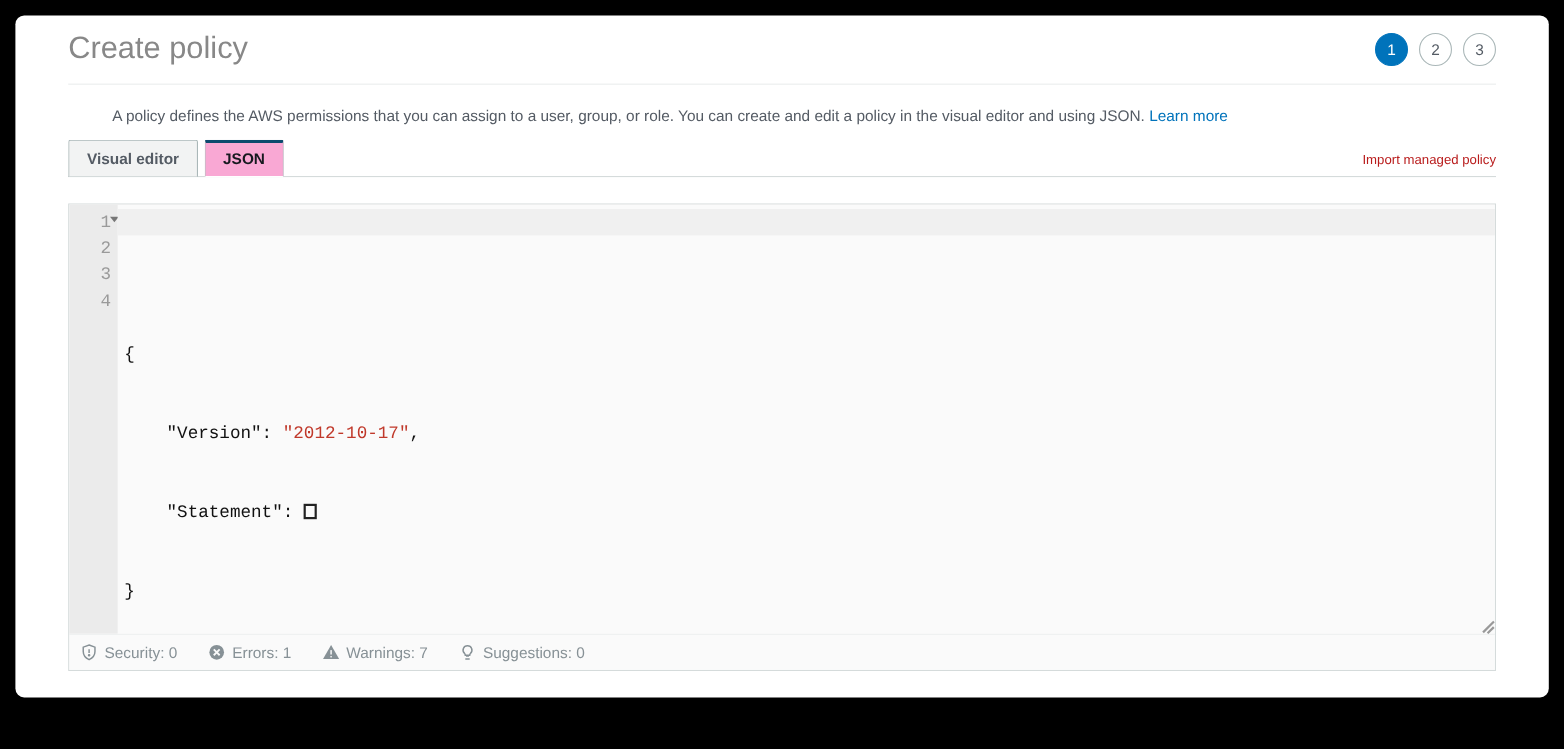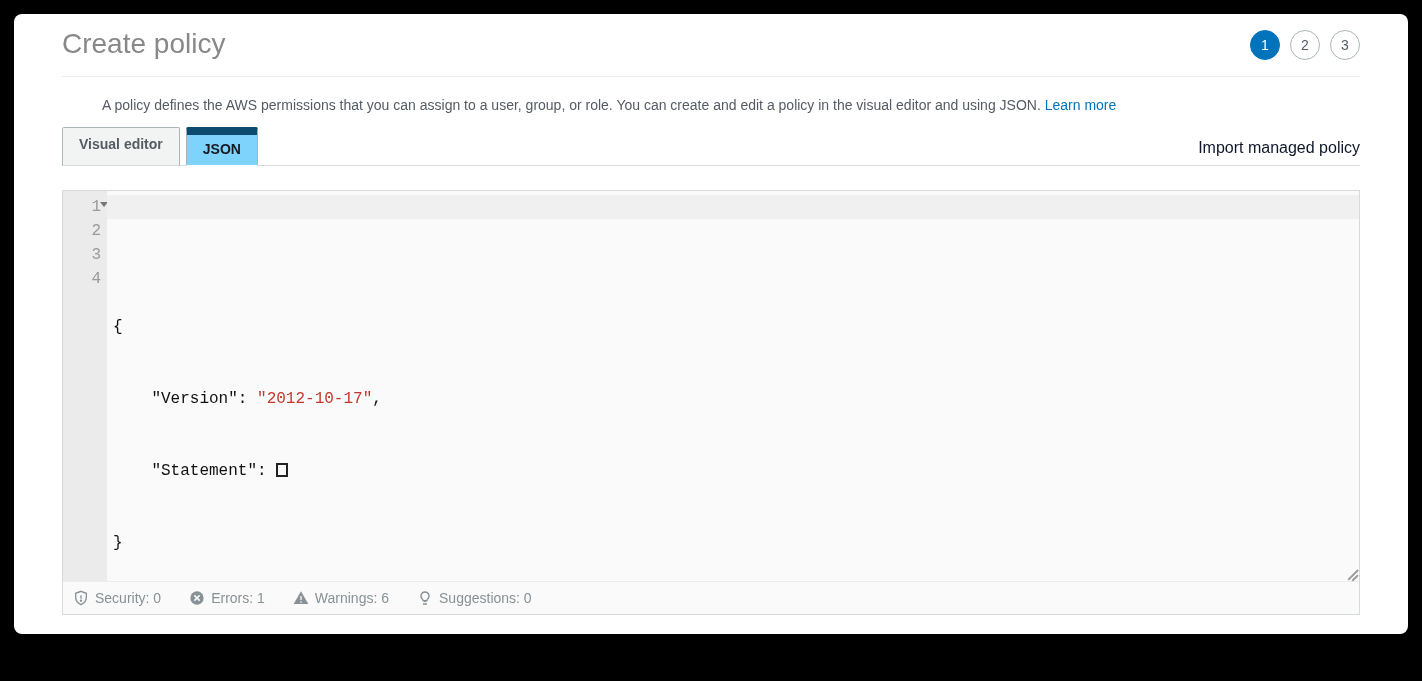--- a/index.html
+++ b/index.html
@@ -87,29 +87,29 @@
     border-bottom: 1px solid #d5dbdb;
     background: #f2f3f3;
     color: #545b64;
     font-size: 14px;
     font-weight: 700;
     cursor: pointer;
     border-top-left-radius: 2px;
     border-top-right-radius: 2px;
   }
   .tab.active {
-    background: #7dd3fc;
-    border-top: 8px solid #0c4a6e;
+    background: #f9a8d4;
+    border-top: 3px solid #0c4a6e;
     border-bottom-color: #fff;
     padding-top: 6px;
     color: #16191f;
   }
   .import-link {
-    color: #0f172a;
-    font-size: 16px;
+    color: #b91c1c;
+    font-size: 12px;
     text-decoration: none;
     cursor: pointer;
     margin-bottom: 8px;
   }
   .editor-wrap {
     margin-top: 24px;
     border: 1px solid #d5dbdb;
     background: #fafafa;
   }
   .editor {
@@ -264,21 +264,21 @@
             <path d="M8 8l8 8M16 8l-8 8" stroke="#fafafa" stroke-width="2.5"></path>
           </svg>
         <span>Errors: 1</span>
       </div>
       <div class="status-item">
         <svg viewBox="0 0 24 24" fill="#879196">
             <path d="M12 2L1 21h22L12 2z"></path>
             <rect x="11" y="9" width="2" height="6" fill="#fafafa"></rect>
             <rect x="11" y="17" width="2" height="2" fill="#fafafa"></rect>
           </svg>
-        <span>Warnings: 6</span>
+        <span>Warnings: 7</span>
       </div>
       <div class="status-item">
         <svg viewBox="0 0 24 24" fill="none" stroke="#879196" stroke-width="2">
             <path d="M9 21h6M10 17h4M12 3a6 6 0 0 0-4 10.5c.7.7 1 1.5 1 2.5h6c0-1 .3-1.8 1-2.5A6 6 0 0 0 12 3z"></path>
           </svg>
         <span>Suggestions: 0</span>
       </div>
     </div>
   </div>
 

